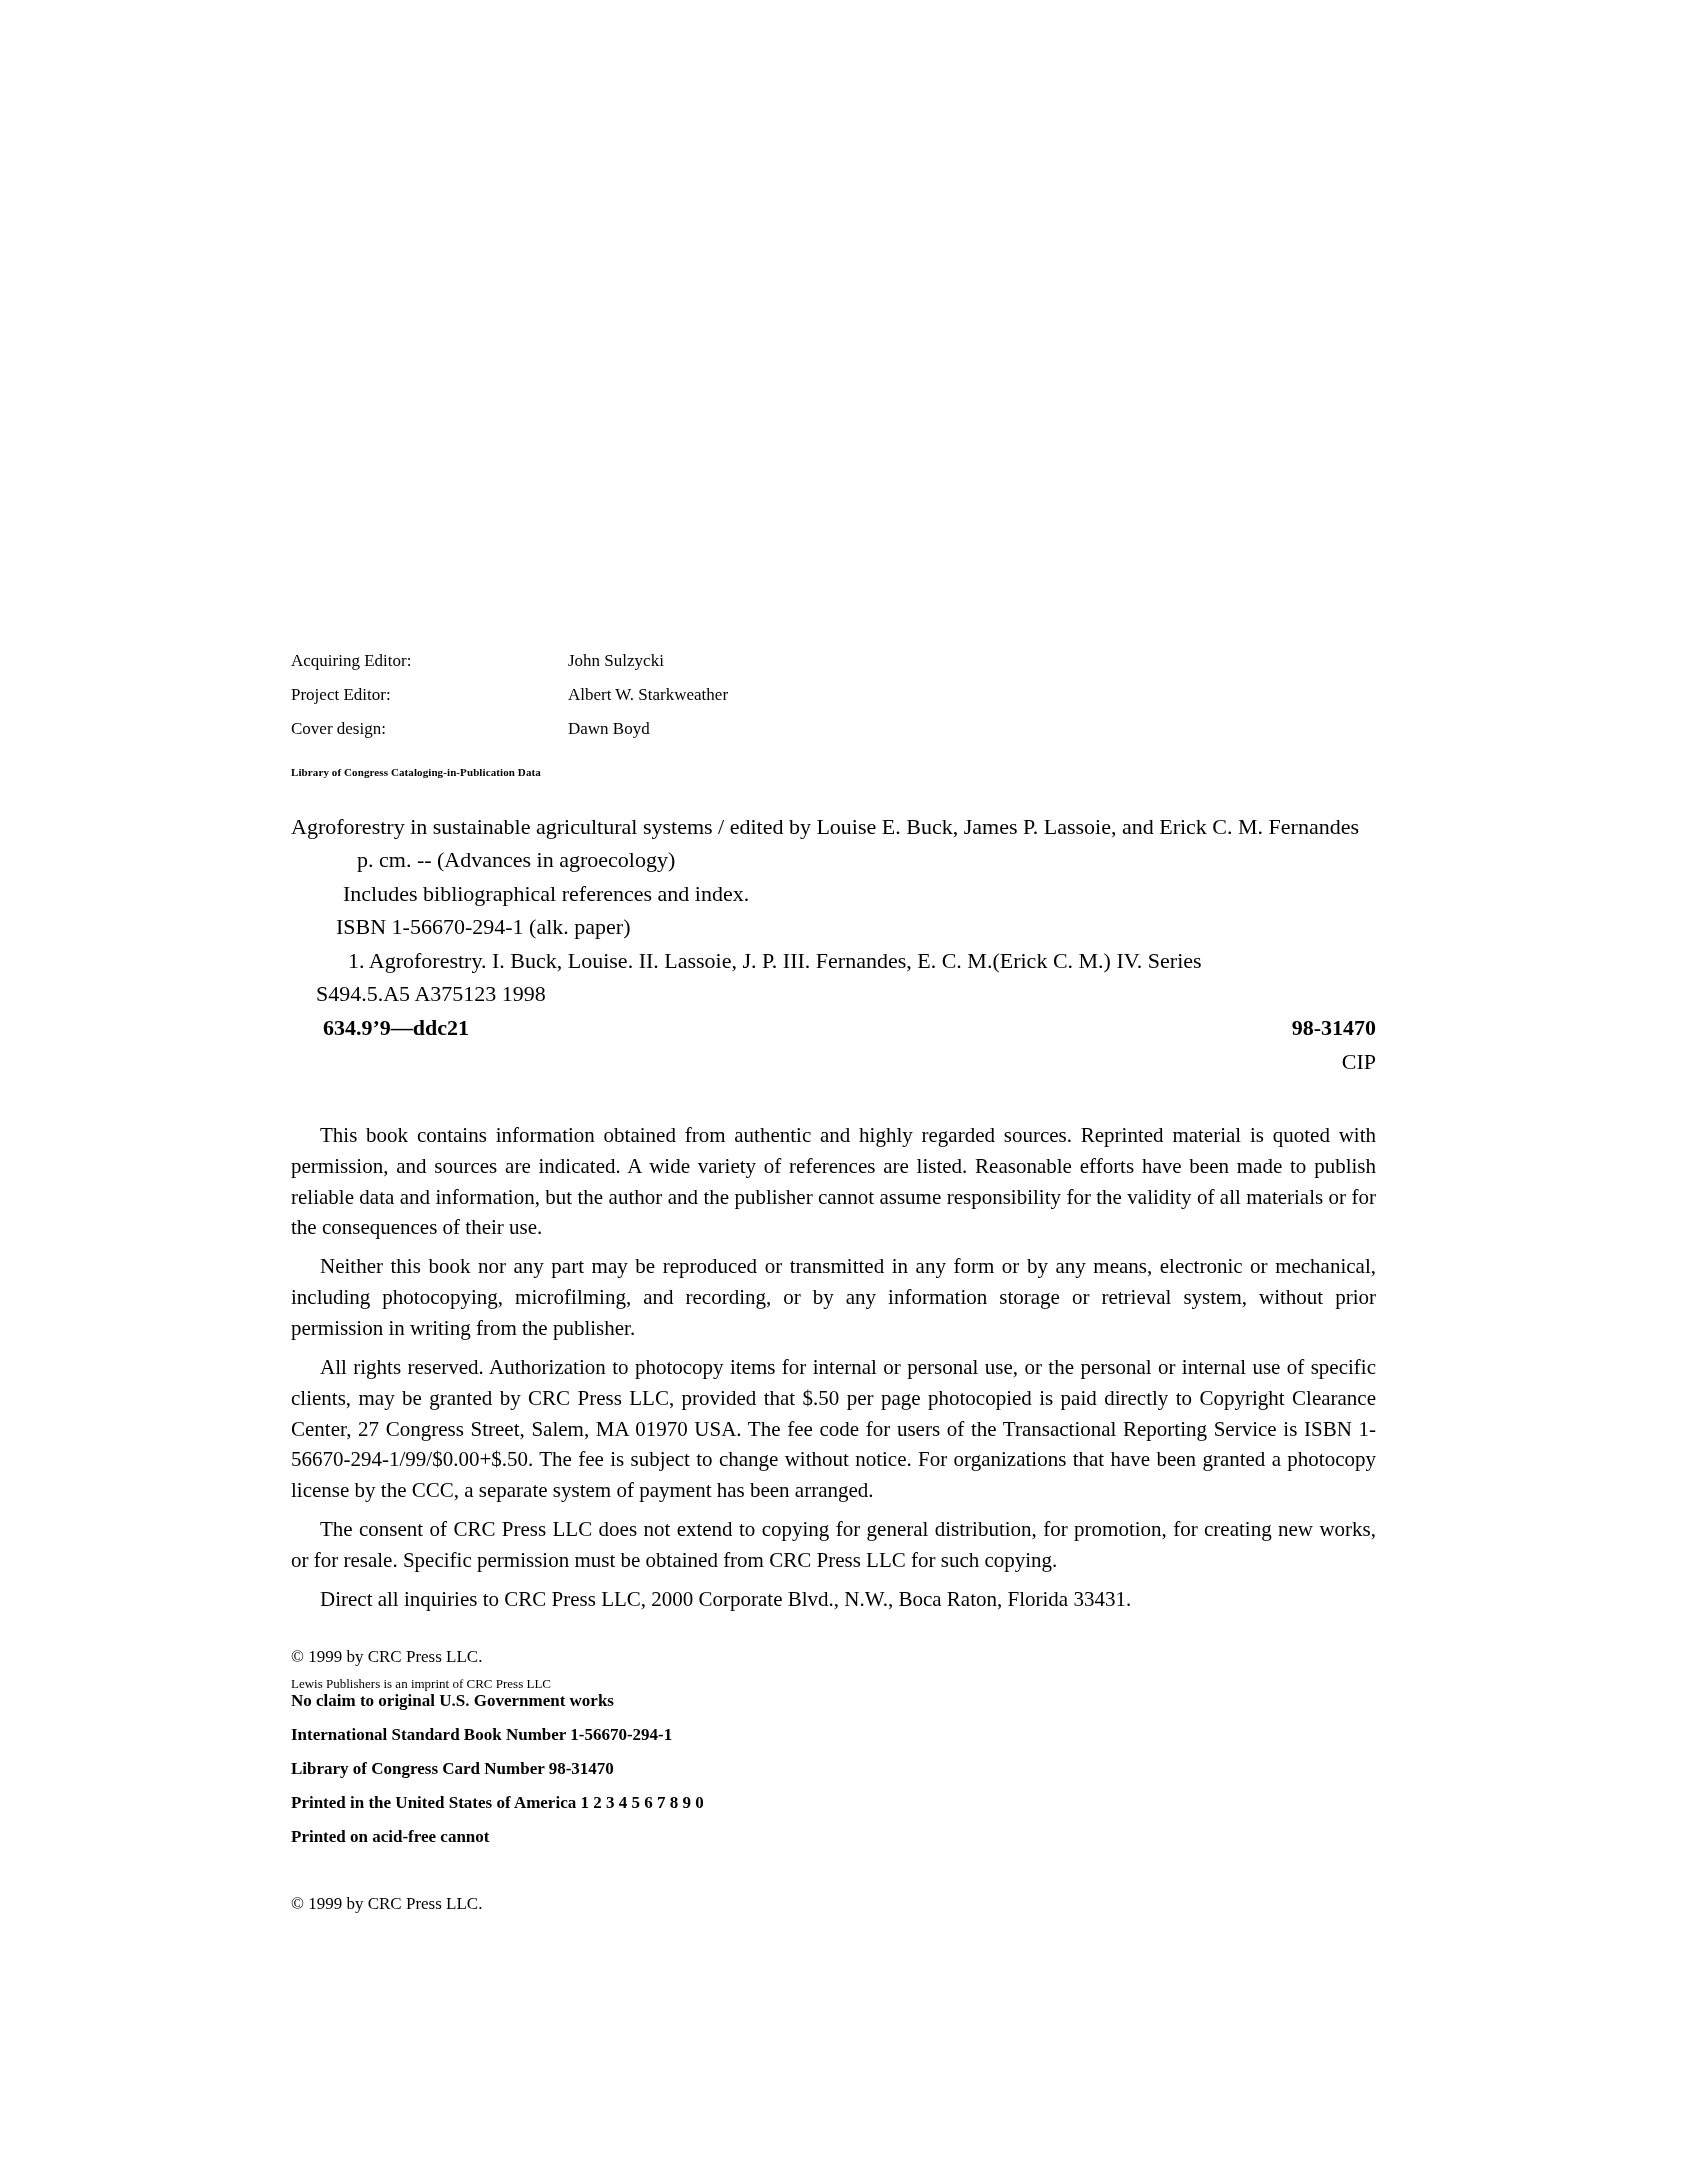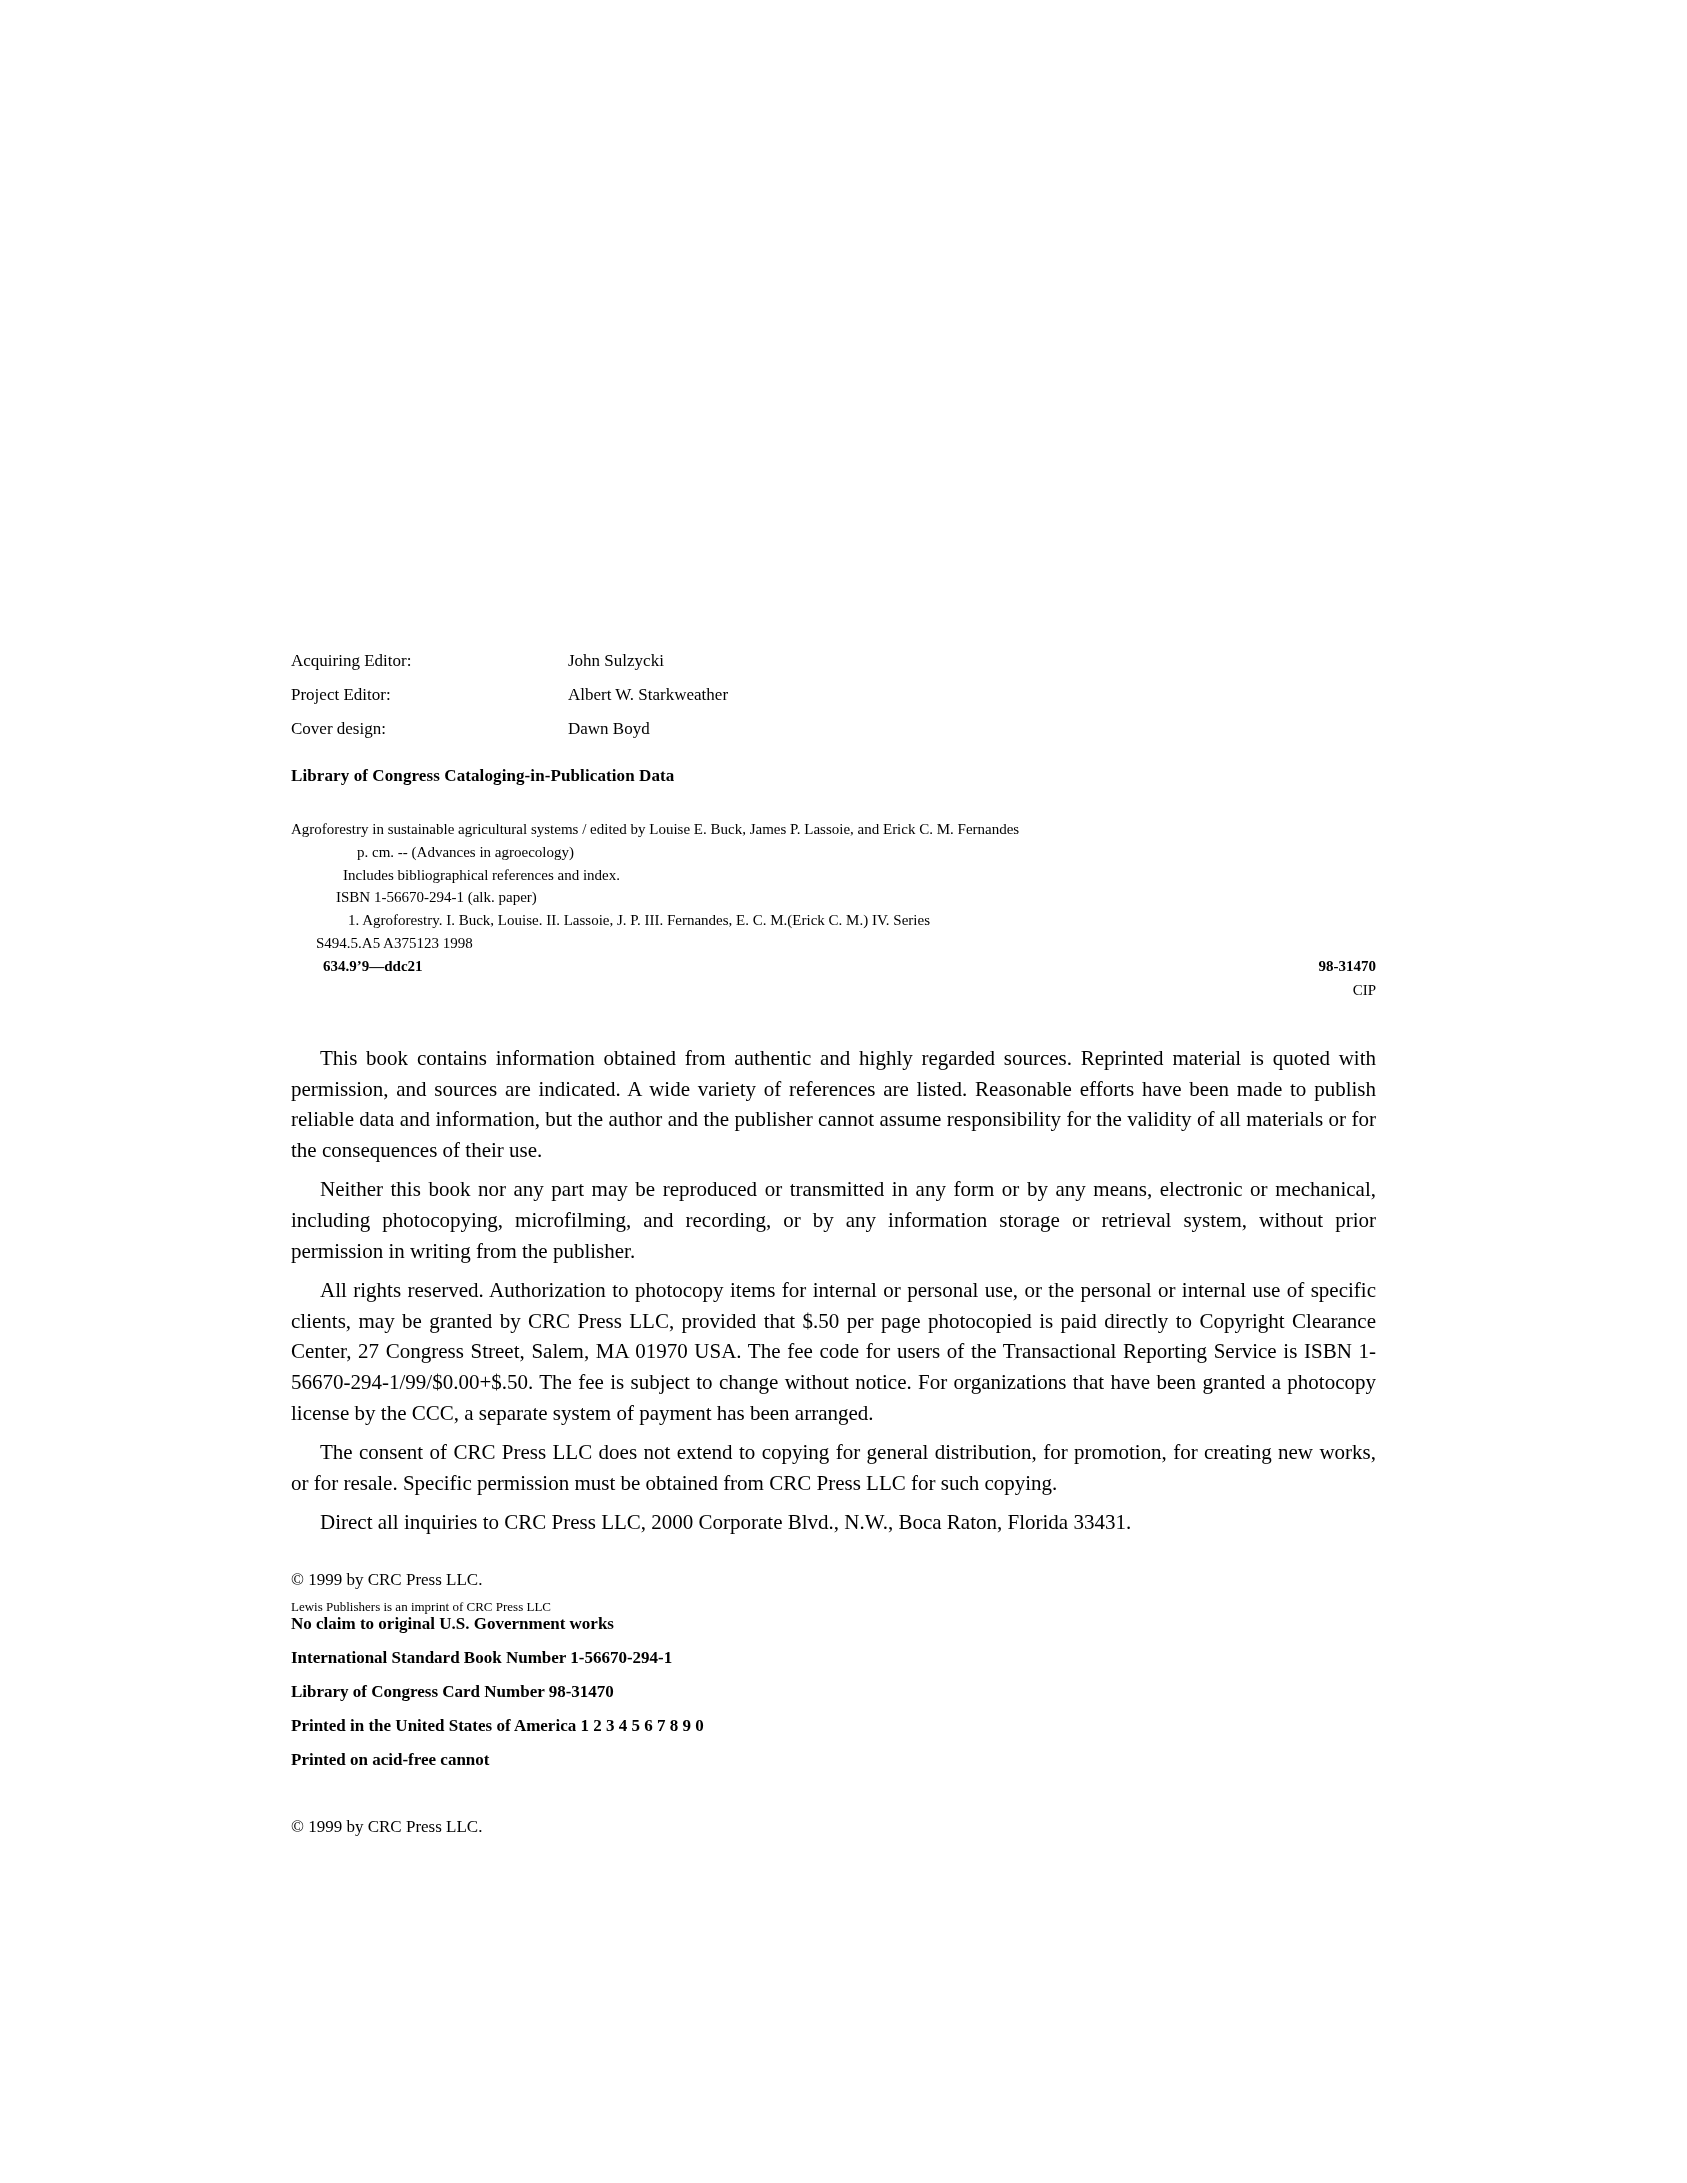--- a/index.html
+++ b/index.html
@@ -40,29 +40,29 @@
   }
   .credit-label {
     width: 277px;
     flex: 0 0 277px;
   }
   .credit-value {
     flex: 1 1 auto;
   }
 
   .loc-heading {
-    font-size: 17px;
+    font-size: 11px;
     font-weight: bold;
     margin-top: 29px;
     margin-bottom: 32px;
     letter-spacing: 0.1px;
   }
 
   .cip {
-    font-size: 15px;
+    font-size: 22px;
     line-height: 1.52;
   }
   .cip .l0 { margin-left: 0; }
   .cip .l1 { margin-left: 66px; }
   .cip .l2 { margin-left: 52px; }
   .cip .l3 { margin-left: 45px; }
   .cip .l4 { margin-left: 57px; }
   .cip .l5 { margin-left: 25px; }
   .cip .l6 { margin-left: 32px; }
 

